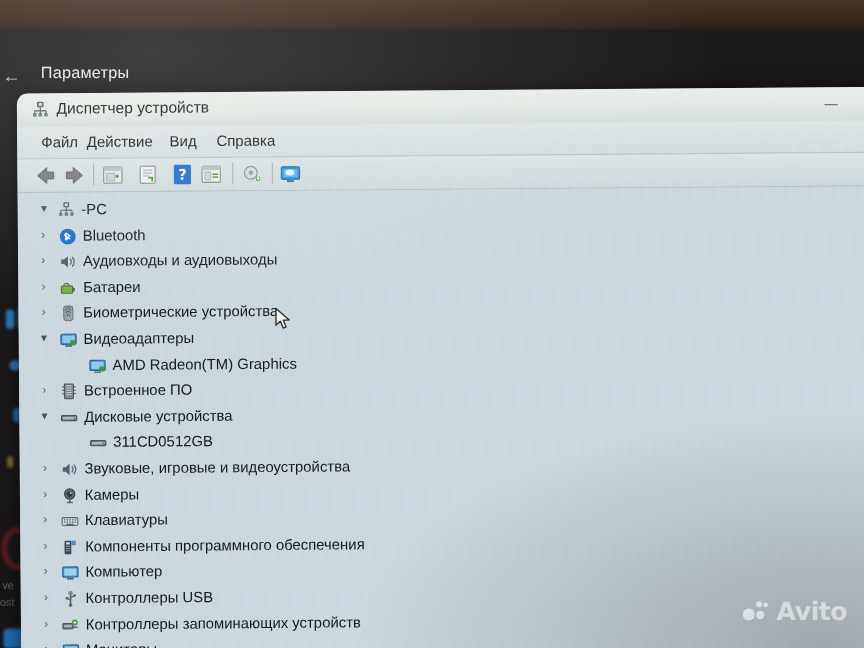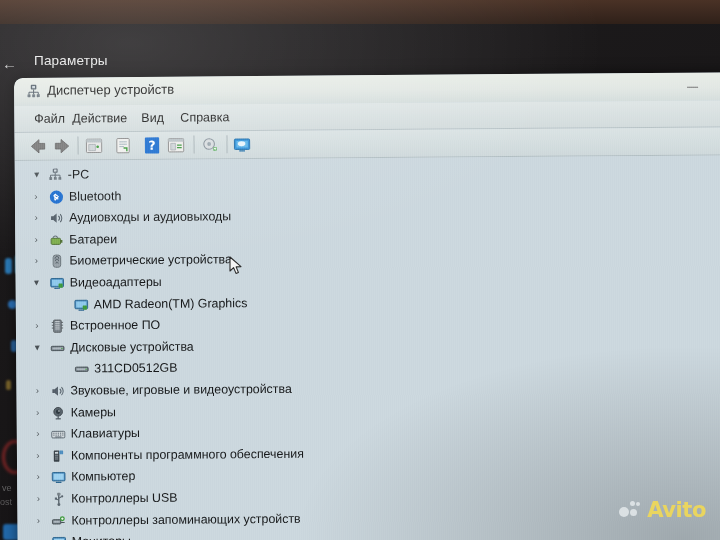--- a/index.html
+++ b/index.html
@@ -123,21 +123,21 @@
 
   
   #avito{
     position:absolute;right:14px;bottom:18px;
     display:flex;align-items:center;gap:6px;
     opacity:.78;
   }
   #avito-mark{position:relative;width:22px;height:19px;}
   #avito-mark i{position:absolute;border-radius:50%;background:#e9eef0;display:block;}
   #avito-text{
-    color:#fde047;font-size:21px;font-weight:bold;letter-spacing:-.4px;
+    color:#e5e5e5;font-size:21px;font-weight:bold;letter-spacing:-.4px;
     font-family:"DejaVu Sans",sans-serif;
   }
 
   
   #cursor{position:absolute;left:229px;top:256px;width:14px;height:20px;}
 </style>
 </head>
 <body>
 
 <div id="photo">

